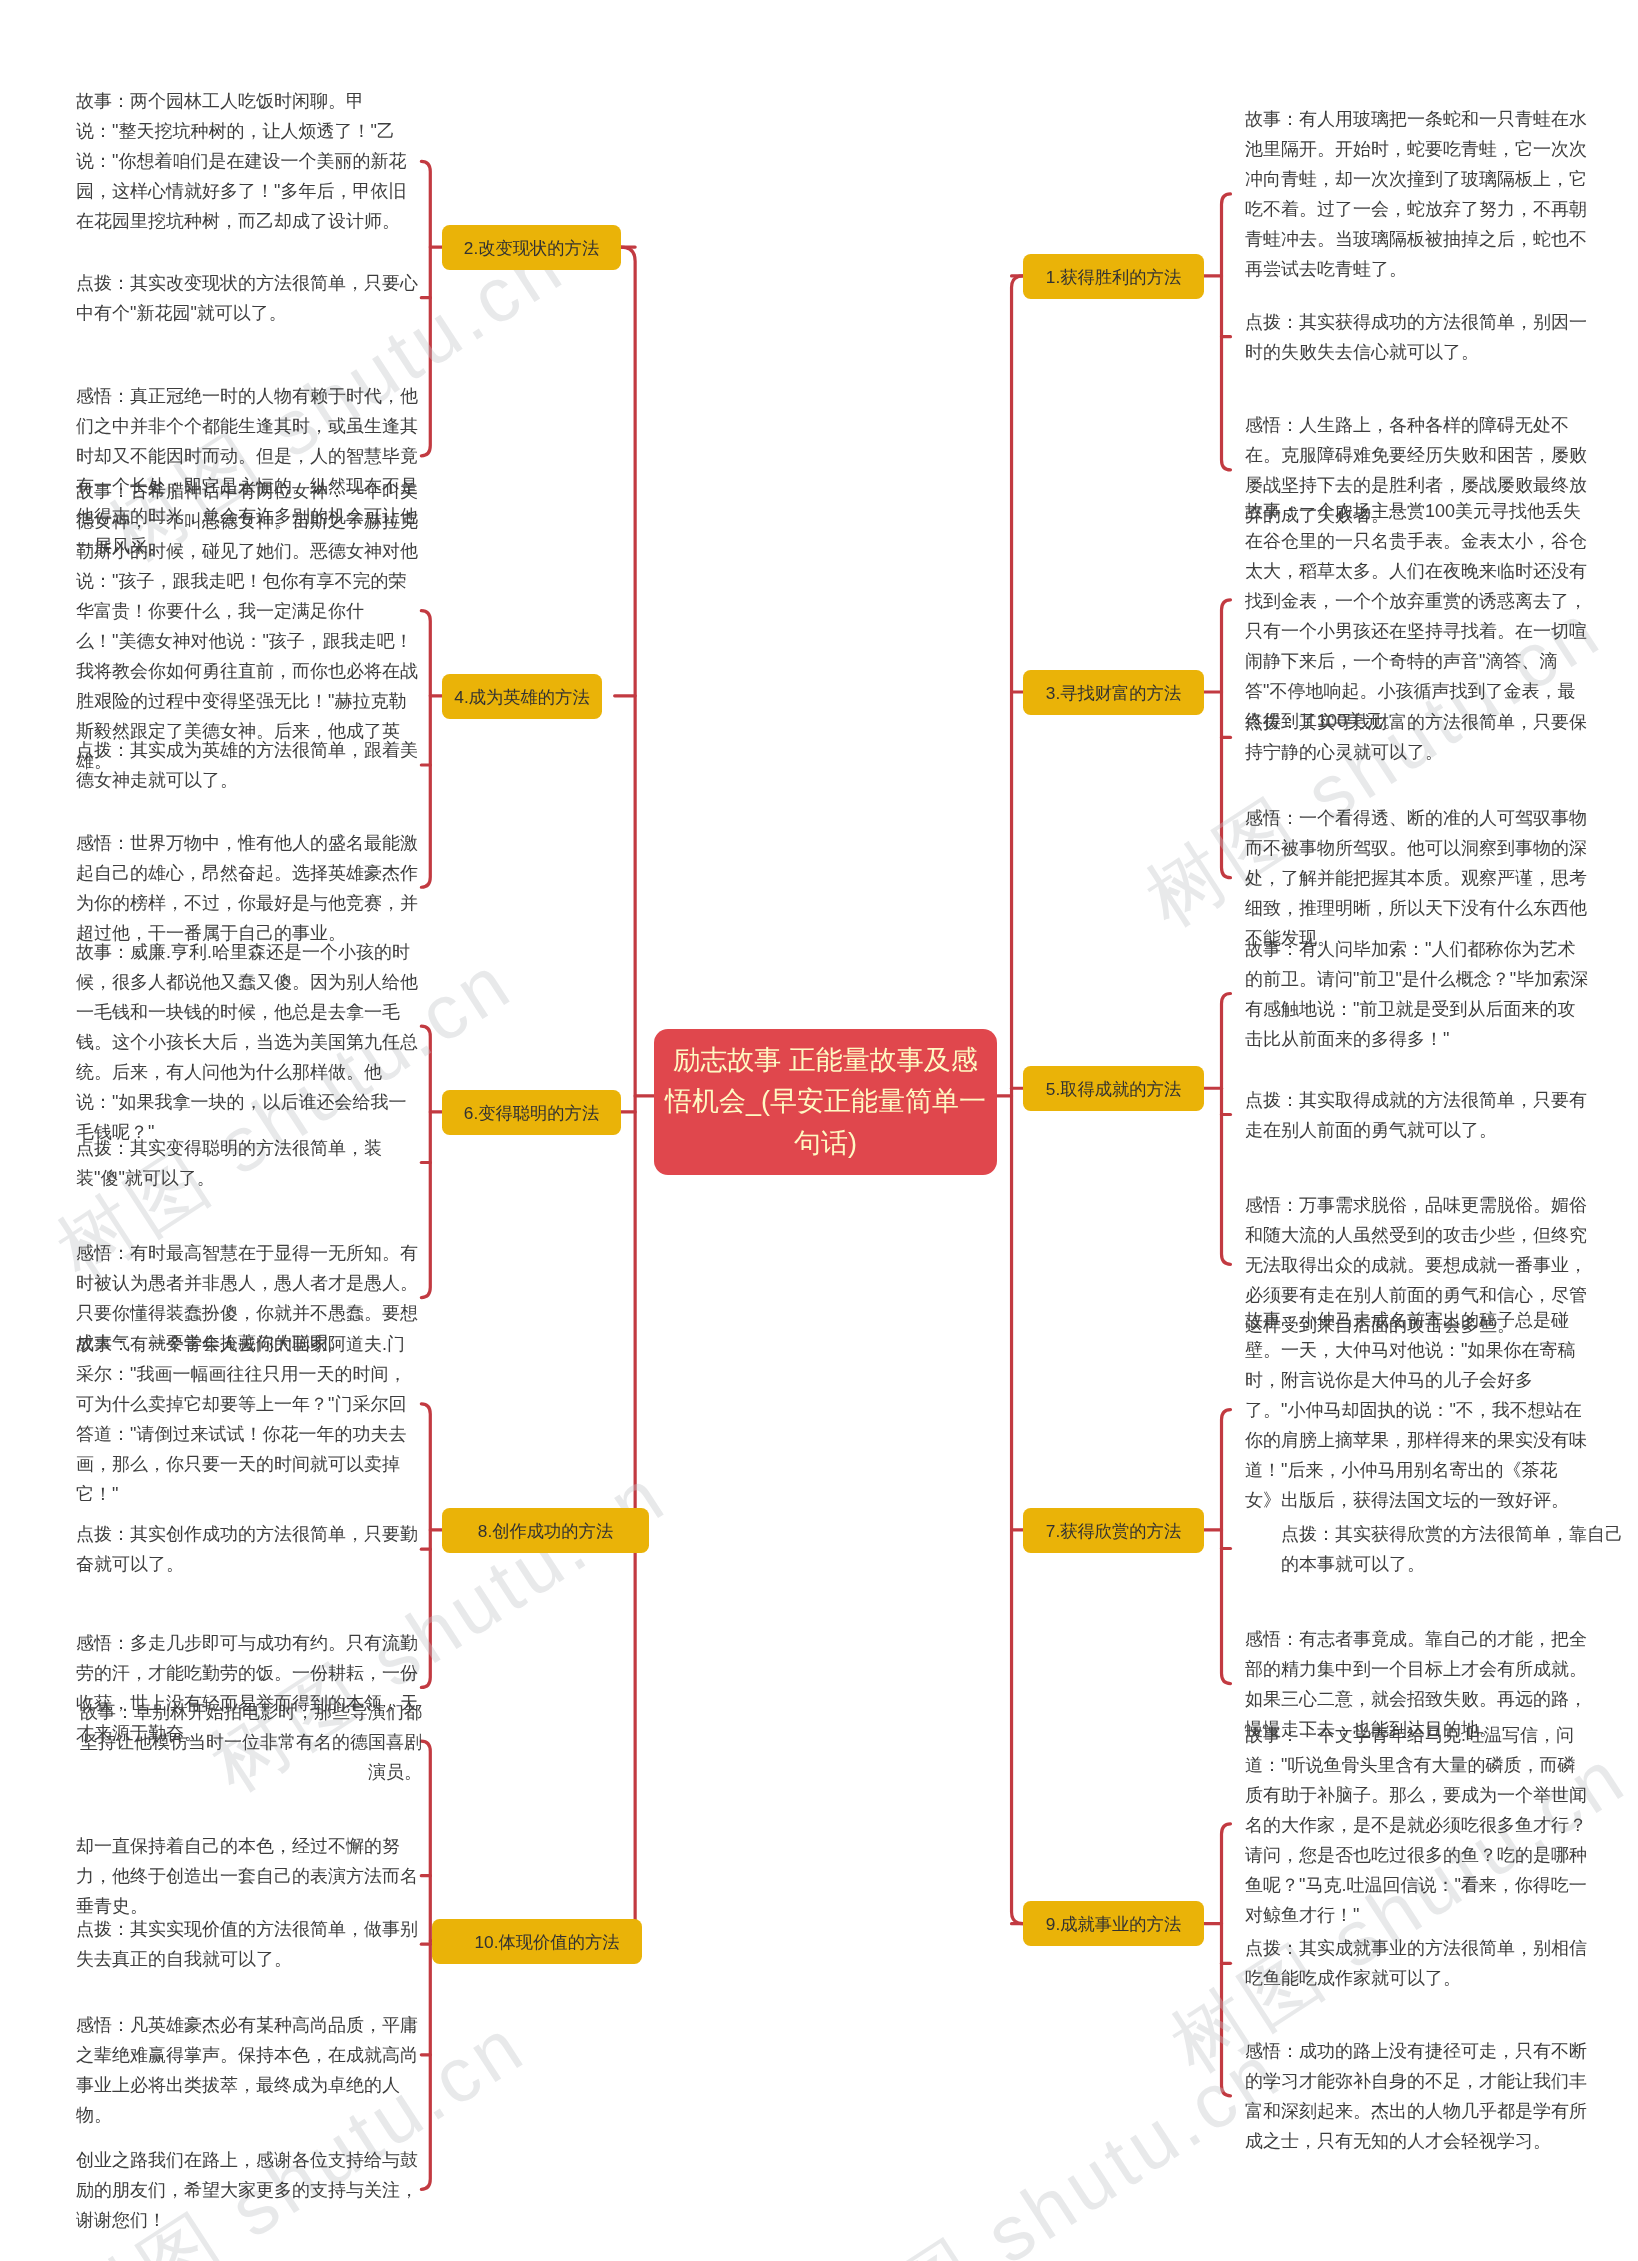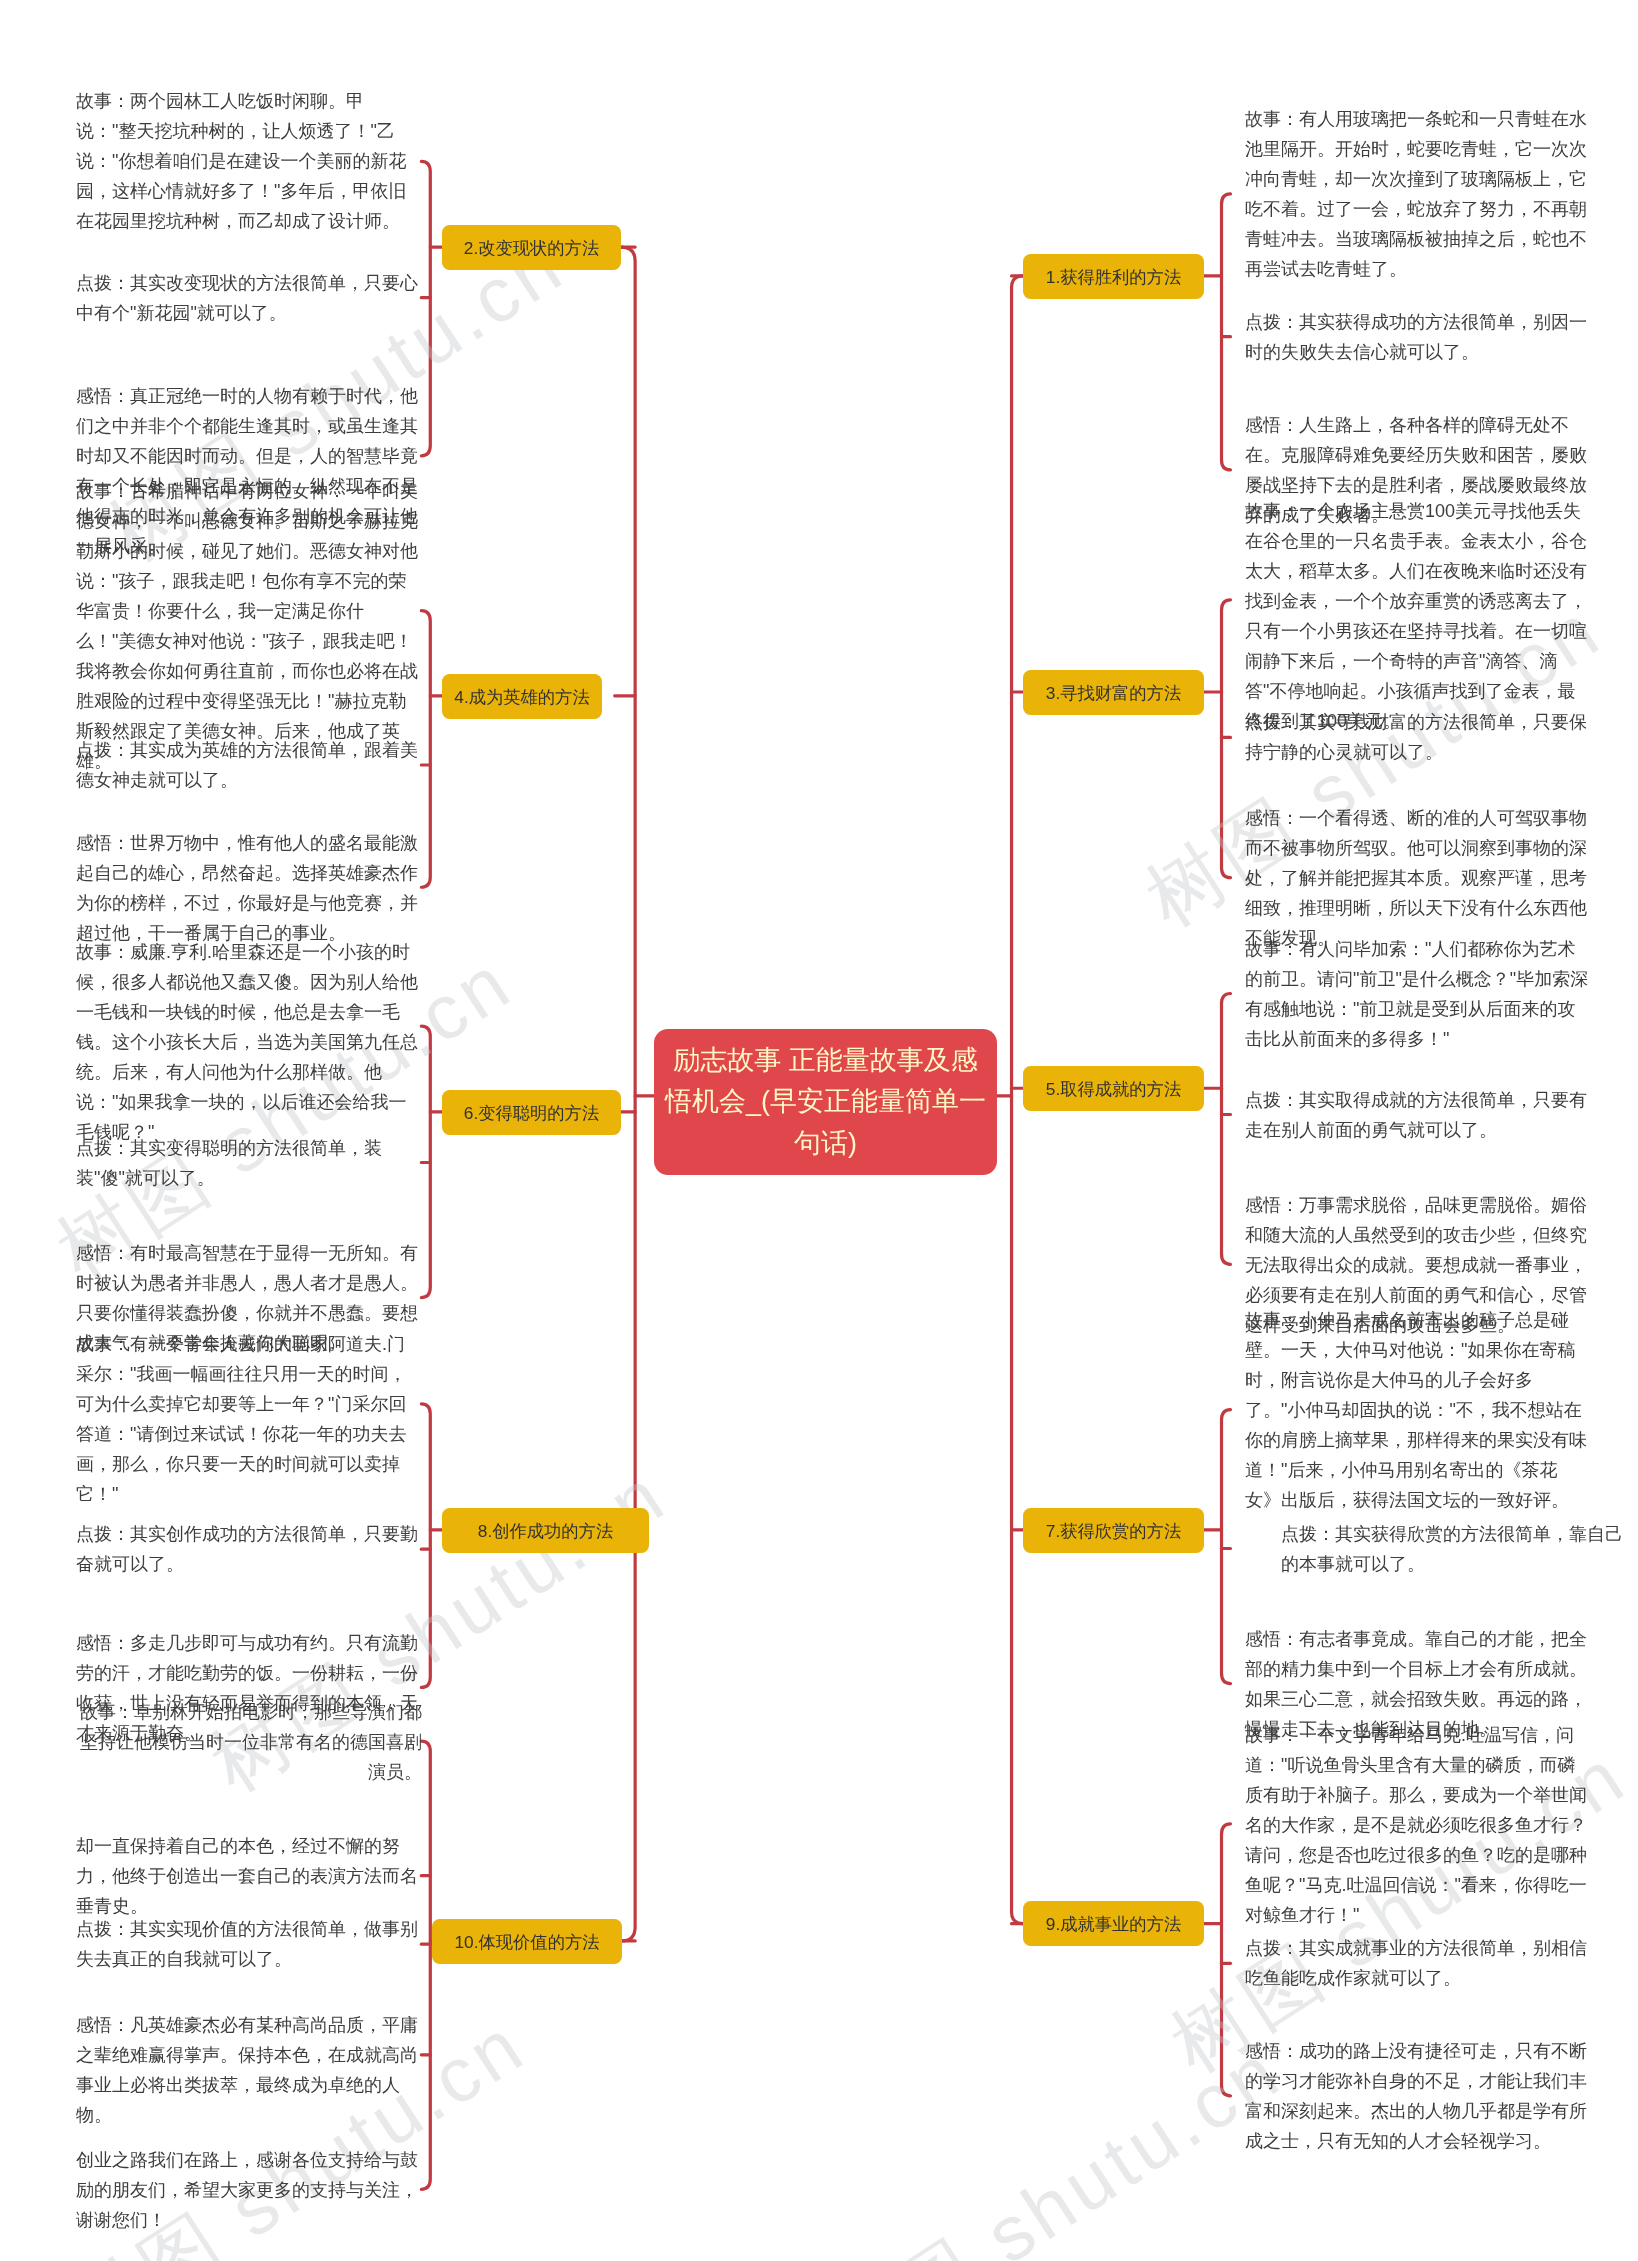--- a/index.html
+++ b/index.html
@@ -112,21 +112,21 @@
       <div class="text-block right" style="top: 1519px; margin-left: 36px;">点拨：其实获得欣赏的方法很简单，靠自己的本事就可以了。</div>
       <div class="text-block right" style="top: 1624px;">感悟：有志者事竟成。靠自己的才能，把全部的精力集中到一个目标上才会有所成就。如果三心二意，就会招致失败。再远的路，慢慢走下去，也能到达目的地。</div>
       <div class="topic-node" style="top: 1508px; left: 442px; width: 207px;">8.创作成功的方法</div>
       <div class="text-block left" style="top: 1329px;">故事：有一个青年人去问大画家阿道夫.门采尔："我画一幅画往往只用一天的时间，可为什么卖掉它却要等上一年？"门采尔回答道："请倒过来试试！你花一年的功夫去画，那么，你只要一天的时间就可以卖掉它！"</div>
       <div class="text-block left" style="top: 1519px;">点拨：其实创作成功的方法很简单，只要勤奋就可以了。</div>
       <div class="text-block left" style="top: 1628px;">感悟：多走几步即可与成功有约。只有流勤劳的汗，才能吃勤劳的饭。一份耕耘，一份收获，世上没有轻而易举而得到的本领，天才来源于勤奋。</div>
       <div class="topic-node" style="top: 1901px; left: 1023px; width: 181px;">9.成就事业的方法</div>
       <div class="text-block right" style="top: 1720px;">故事：一个文学青年给马克.吐温写信，问道："听说鱼骨头里含有大量的磷质，而磷质有助于补脑子。那么，要成为一个举世闻名的大作家，是不是就必须吃很多鱼才行？请问，您是否也吃过很多的鱼？吃的是哪种鱼呢？"马克.吐温回信说："看来，你得吃一对鲸鱼才行！"</div>
       <div class="text-block right" style="top: 1933px;">点拨：其实成就事业的方法很简单，别相信吃鱼能吃成作家就可以了。</div>
       <div class="text-block right" style="top: 2036px;">感悟：成功的路上没有捷径可走，只有不断的学习才能弥补自身的不足，才能让我们丰富和深刻起来。杰出的人物几乎都是学有所成之士，只有无知的人才会轻视学习。</div>
-      <div class="topic-node" style="top: 1919px; left: 432px; width: 190px;">10.体现价值的方法</div>
+      <div class="topic-node" style="top: 1919px; left: 432px; width: 190px; padding-left: 20px;">10.体现价值的方法</div>
       <div class="text-block left" style="top: 1697px; text-align: right;">故事：卓别林开始拍电影时，那些导演们都坚持让他模仿当时一位非常有名的德国喜剧演员。</div>
       <div class="text-block left" style="top: 1831px;">却一直保持着自己的本色，经过不懈的努力，他终于创造出一套自己的表演方法而名垂青史。</div>
       <div class="text-block left" style="top: 1914px;">点拨：其实实现价值的方法很简单，做事别失去真正的自我就可以了。</div>
       <div class="text-block left" style="top: 2010px;">感悟：凡英雄豪杰必有某种高尚品质，平庸之辈绝难赢得掌声。保持本色，在成就高尚事业上必将出类拔萃，最终成为卓绝的人物。</div>
       <div class="text-block left" style="top: 2145px;">创业之路我们在路上，感谢各位支持给与鼓励的朋友们，希望大家更多的支持与关注，谢谢您们！</div>
     </div>
 </div>
 
 
 </body></html>

